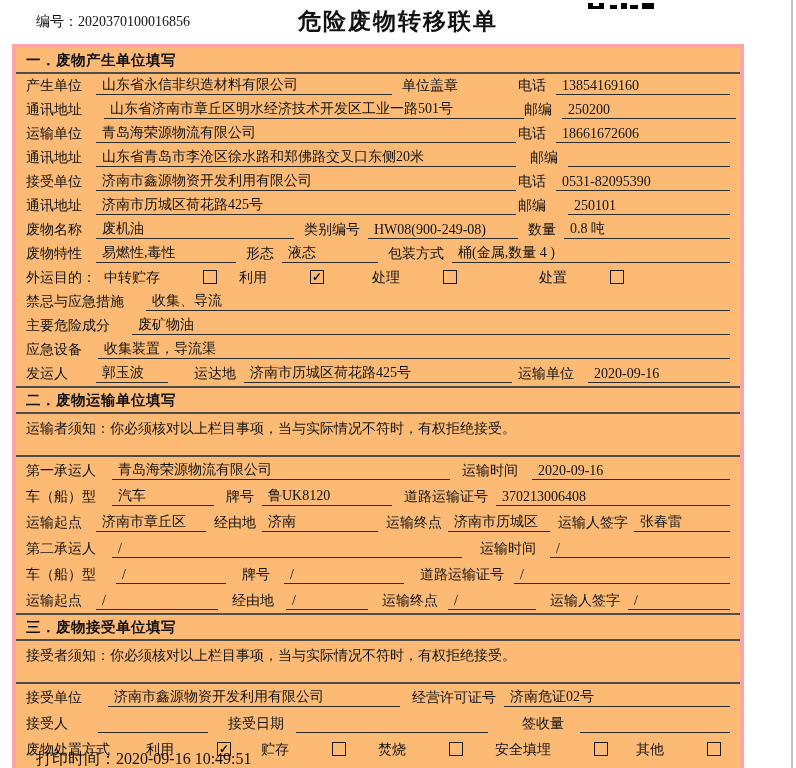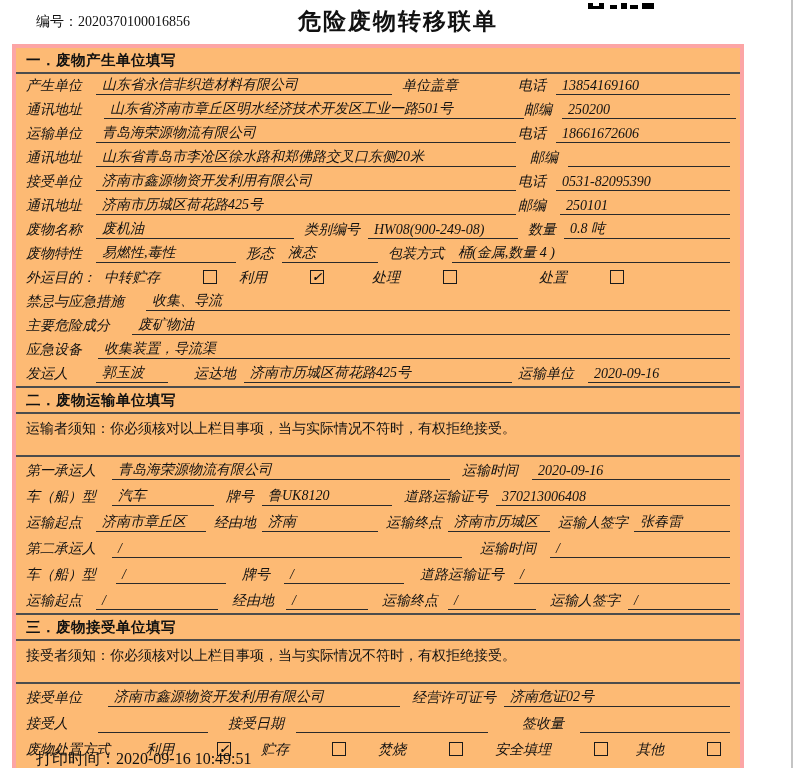--- a/index.html
+++ b/index.html
@@ -15,21 +15,21 @@
     font-size:23px;font-weight:bold;letter-spacing:2px;}
   .qr-frag{position:absolute;left:588px;top:0;width:66px;height:9px;overflow:hidden;}
   .edge-line{position:absolute;top:0;bottom:0;right:3px;width:2px;background:#c4c4c4;}
   
   .box{position:absolute;left:12px;top:44px;width:724px;border:4px solid #fca5a5;background:#fdba74;}
   .section{}
   .section + .section{border-top:2px solid #4c4c4c;}
   .sec-head{font-weight:bold;font-size:14.5px;padding:3px 10px 2px;height:19px;
     border-bottom:2px solid #4c4c4c;letter-spacing:.5px;}
   .notice{padding:6px 10px 17px;border-bottom:2px solid #4c4c4c;white-space:nowrap;}
-  .row{display:flex;align-items:flex-end;height:24px;padding:0 10px 3px;box-sizing:border-box;white-space:nowrap;font-style:italic;}
+  .row{display:flex;align-items:flex-end;height:24px;padding:0 10px 3px;box-sizing:border-box;white-space:nowrap;}
   .row.tall{height:26px;}
   .lbl{flex:none;}
   .u{border-bottom:1px solid #2a2a2a;padding:0 4px 0 6px;box-sizing:border-box;
      overflow:hidden;flex:none;}
   .u.grow{flex:1 1 auto;}
   .rgroup{margin-left:auto;display:flex;align-items:flex-end;flex:none;}
   .opt{display:inline-flex;align-items:center;gap:36px;}
   .cb{width:12px;height:12px;border:1.5px solid #1a1a1a;display:inline-flex;
       align-items:center;justify-content:center;margin-left:7px;
       font-size:12px;line-height:10px;font-weight:bold;position:relative;top:-1px;}
@@ -105,21 +105,21 @@
         <span class="lbl" style="width:32px">电话</span>
         <span class="u grow" style="margin-left:6px">0531-82095390</span>
       </span>
     </div>
 
     <div class="row">
       <span class="lbl" style="width:64px">通讯地址</span>
       <span class="u" style="width:420px;margin-left:6px">济南市历城区荷花路425号</span>
       <span class="rgroup" style="width:212px">
         <span class="lbl" style="width:32px">邮编</span>
-        <span class="u grow" style="margin-left:10px">250101</span>
+        <span class="u grow" style="margin-left:18px">250101</span>
       </span>
     </div>
 
     <div class="row">
       <span class="lbl" style="width:64px">废物名称</span>
       <span class="u" style="width:198px;margin-left:6px">废机油</span>
       <span class="lbl" style="margin-left:10px">类别编号</span>
       <span class="u" style="width:150px;margin-left:8px">HW08(900-249-08)</span>
       <span class="lbl" style="margin-left:10px">数量</span>
       <span class="u grow" style="margin-left:8px">0.8 吨</span>

